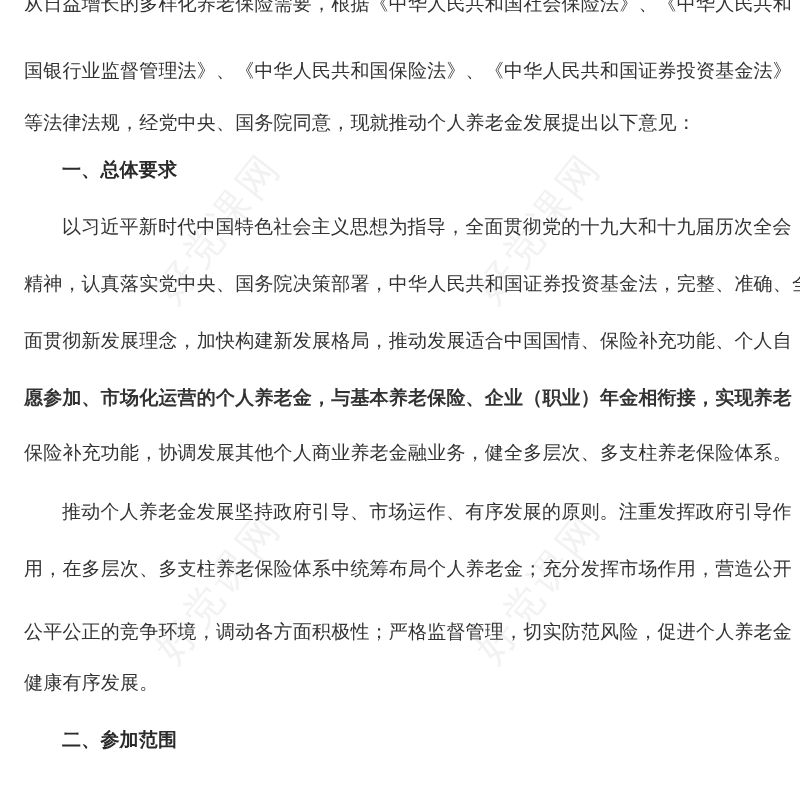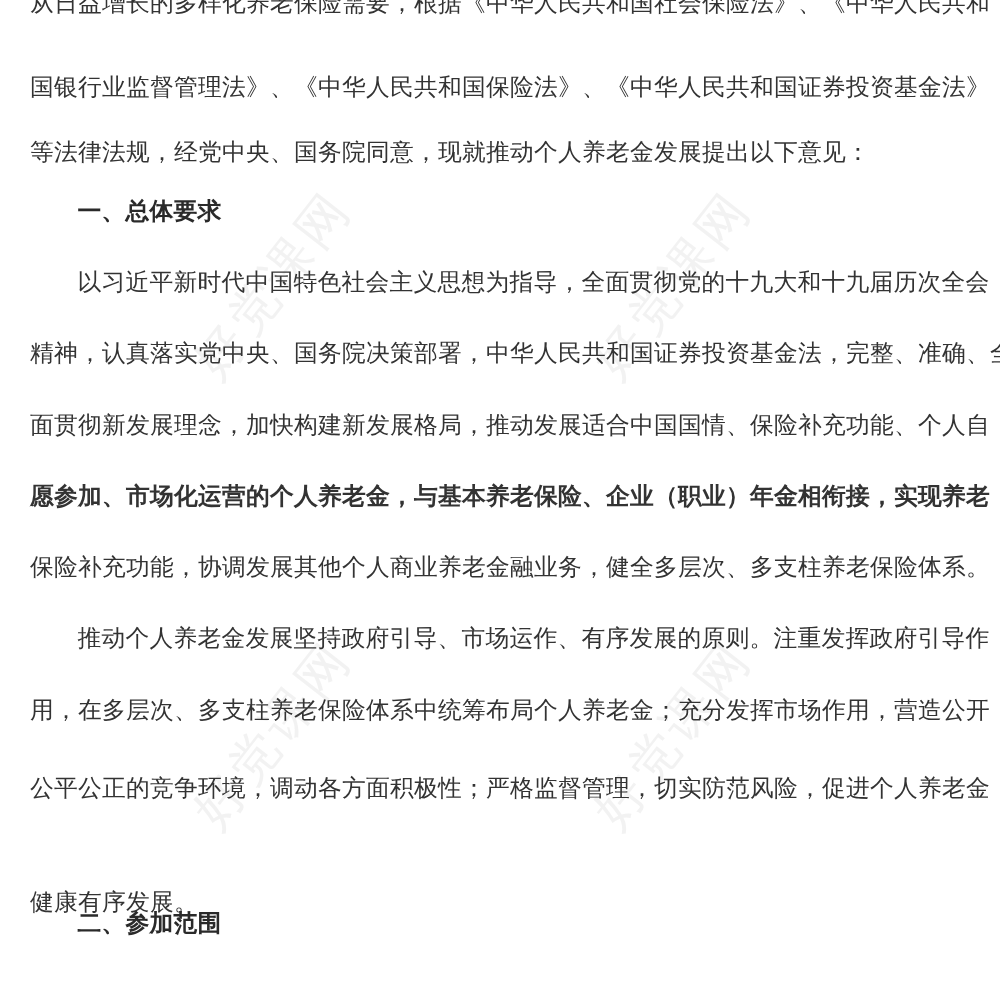--- a/index.html
+++ b/index.html
@@ -33,20 +33,20 @@
 
   <div id="lines">
       <div class="line" style="top: -9px;">从日益增长的多样化养老保险需要，根据《中华人民共和国社会保险法》、《中华人民共和</div>
       <div class="line" style="top: 58px;">国银行业监督管理法》、《中华人民共和国保险法》、《中华人民共和国证券投资基金法》</div>
       <div class="line" style="top: 110px;">等法律法规，经党中央、国务院同意，现就推动个人养老金发展提出以下意见：</div>
       <div class="line indent heading" style="top: 157px;">一、总体要求</div>
       <div class="line indent" style="top: 214px;">以习近平新时代中国特色社会主义思想为指导，全面贯彻党的十九大和十九届历次全会</div>
       <div class="line" style="top: 271px;">精神，认真落实党中央、国务院决策部署，中华人民共和国证券投资基金法，完整、准确、全</div>
       <div class="line" style="top: 328px;">面贯彻新发展理念，加快构建新发展格局，推动发展适合中国国情、保险补充功能、个人自</div>
       <div class="line" style="top: 385px; font-weight: bold;">愿参加、市场化运营的个人养老金，与基本养老保险、企业（职业）年金相衔接，实现养老</div>
-      <div class="line" style="top: 442px;">保险补充功能，协调发展其他个人商业养老金融业务，健全多层次、多支柱养老保险体系。</div>
+      <div class="line" style="top: 442px; font-family: Liberation Mono, monospace;">保险补充功能，协调发展其他个人商业养老金融业务，健全多层次、多支柱养老保险体系。</div>
       <div class="line indent" style="top: 499px;">推动个人养老金发展坚持政府引导、市场运作、有序发展的原则。注重发挥政府引导作</div>
       <div class="line" style="top: 556px; text-align: center;">用，在多层次、多支柱养老保险体系中统筹布局个人养老金；充分发挥市场作用，营造公开</div>
       <div class="line" style="top: 619px;">公平公正的竞争环境，调动各方面积极性；严格监督管理，切实防范风险，促进个人养老金</div>
-      <div class="line" style="top: 670px; margin-top: 40px;">健康有序发展。</div>
+      <div class="line" style="top: 670px;">健康有序发展。</div>
       <div class="line indent heading" style="top: 727px;">二、参加范围</div>
     </div>
 </div>
 
 </body></html>

